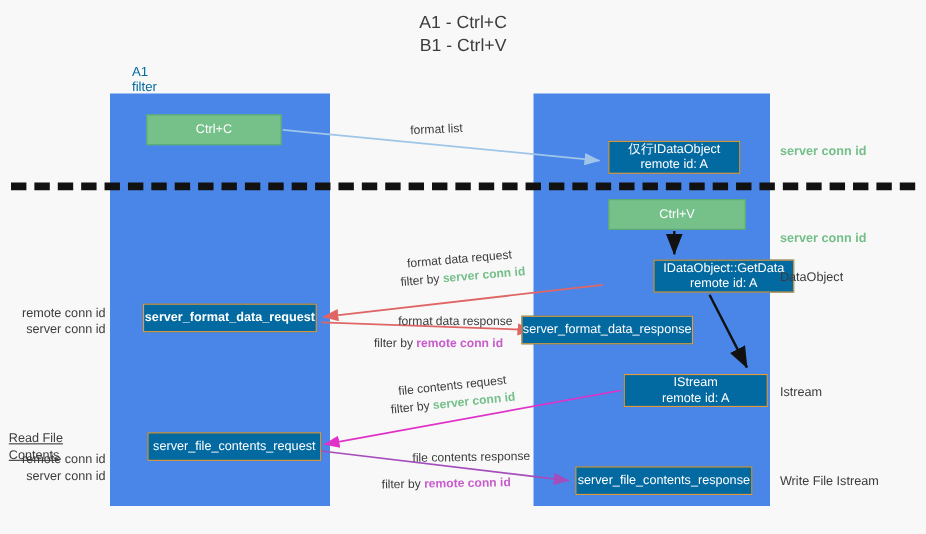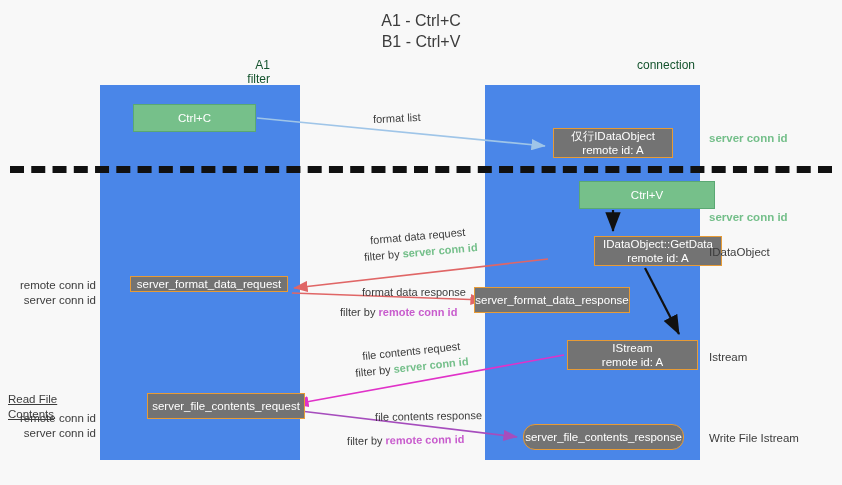--- a/index.html
+++ b/index.html
@@ -13,21 +13,21 @@
   .stage{position:absolute;left:0;top:0;width:842px;height:485px;}
   .svg-layer{position:absolute;left:0;top:0;width:842px;height:485px;pointer-events:none;}
 
   
   .title{
     position:absolute;left:0;top:10px;width:842px;
     text-align:center;font-size:16px;line-height:21px;color:#3c3c3c;
   }
 
   
-  .lane-head{position:absolute;text-align:right;font-size:12px;line-height:14px;color:#14532d;}
+  .lane-head{position:absolute;text-align:left;font-size:12px;line-height:14px;color:#0369a1;}
   .lane-head .ln1{display:block;}
   .lane-head .ln2{display:block;}
   #lane-head-a{left:120px;top:58px;width:150px;}
   #lane-head-b{left:545px;top:58px;width:150px;}
 
   
   .lane{position:absolute;background:#4a86e8;}
   #lane-a{left:100px;top:85px;width:200px;height:375px;}
   #lane-b{left:485px;top:85px;width:215px;height:375px;}
 
@@ -37,31 +37,31 @@
     border-top:7px dashed #111111;
   }
 
   
   .box{
     position:absolute;box-sizing:border-box;
     display:flex;align-items:center;justify-content:center;
     text-align:center;color:#ffffff;font-size:11.5px;line-height:14px;
   }
   .box.green{background:#76c08a;border:1px solid #5aa873;}
-  .box.orange{background:#737373;border:1px solid #e79b36;}
+  .box.orange{background:#0369a1;border:1px solid #e79b36;}
 
   #box-ctrl-c{left:133px;top:104px;width:123px;height:28px;}
   #box-idataobject{left:553px;top:128px;width:120px;height:30px;}
-  #box-ctrl-v{left:579px;top:181px;width:136px;height:28px;}
+  #box-ctrl-v{left:553px;top:181px;width:125px;height:28px;}
   #box-getdata{left:550px;top:236px;width:128px;height:30px;margin-left:44px;}
-  #box-format-req{left:130px;top:276px;width:158px;height:16px;}
+  #box-format-req{left:130px;top:276px;width:158px;height:26px;font-weight:bold;}
   #box-format-resp{left:474px;top:287px;width:156px;height:26px;}
   #box-istream{left:567px;top:340px;width:131px;height:30px;}
-  #box-file-req{left:147px;top:393px;width:158px;height:26px;}
-  #box-file-resp{left:523px;top:424px;width:161px;height:26px;border-radius:12px;}
+  #box-file-req{left:134px;top:393px;width:158px;height:26px;}
+  #box-file-resp{left:523px;top:424px;width:161px;height:26px;}
 
   .box .two-line{display:block;}
 
   
   .ann{position:absolute;font-size:11.5px;line-height:15px;}
   .ann.green{color:#74bf8a;font-weight:bold;}
   .ann.plain{color:#3c3c3c;}
   #ann-server-1{left:709px;top:131px;}
   #ann-server-2{left:709px;top:210px;}
   #ann-dataobject{left:709px;top:245px;}
@@ -94,21 +94,20 @@
   <div class="title">
     <div>A1 - Ctrl+C</div>
     <div>B1 - Ctrl+V</div>
   </div>
 
   <div class="lane-head" id="lane-head-a">
     <span class="ln1">A1</span>
     <span class="ln2">filter</span>
   </div>
   <div class="lane-head" id="lane-head-b">
-    <span class="ln2">connection</span>
   </div>
 
   <div class="lane" id="lane-a"></div>
   <div class="lane" id="lane-b"></div>
 
   <svg class="svg-layer" viewBox="0 0 842 485">
     <defs>
       <marker id="ah-blue" markerWidth="9" markerHeight="7" refX="8.5" refY="3.5" orient="auto">
         <polygon points="0 0, 9 3.5, 0 7" fill="#9fc5e8"></polygon>
       </marker>
@@ -183,21 +182,21 @@
   <div class="box orange" id="box-file-req">
     <span>server_file_contents_request</span>
   </div>
 
   <div class="box orange" id="box-file-resp">
     <span>server_file_contents_response</span>
   </div>
 
   <div class="ann green" id="ann-server-1">server conn id</div>
   <div class="ann green" id="ann-server-2">server conn id</div>
-  <div class="ann plain" id="ann-dataobject">IDataObject</div>
+  <div class="ann plain" id="ann-dataobject">DataObject</div>
   <div class="ann plain" id="ann-istream">Istream</div>
   <div class="ann plain" id="ann-write-file">Write File Istream</div>
 
   <div class="ann" id="ann-left-1">
     <div class="purple">remote conn id</div>
     <div class="green">server conn id</div>
   </div>
 
   <div class="ann plain" id="ann-read-file">Read File Contents</div>
 

